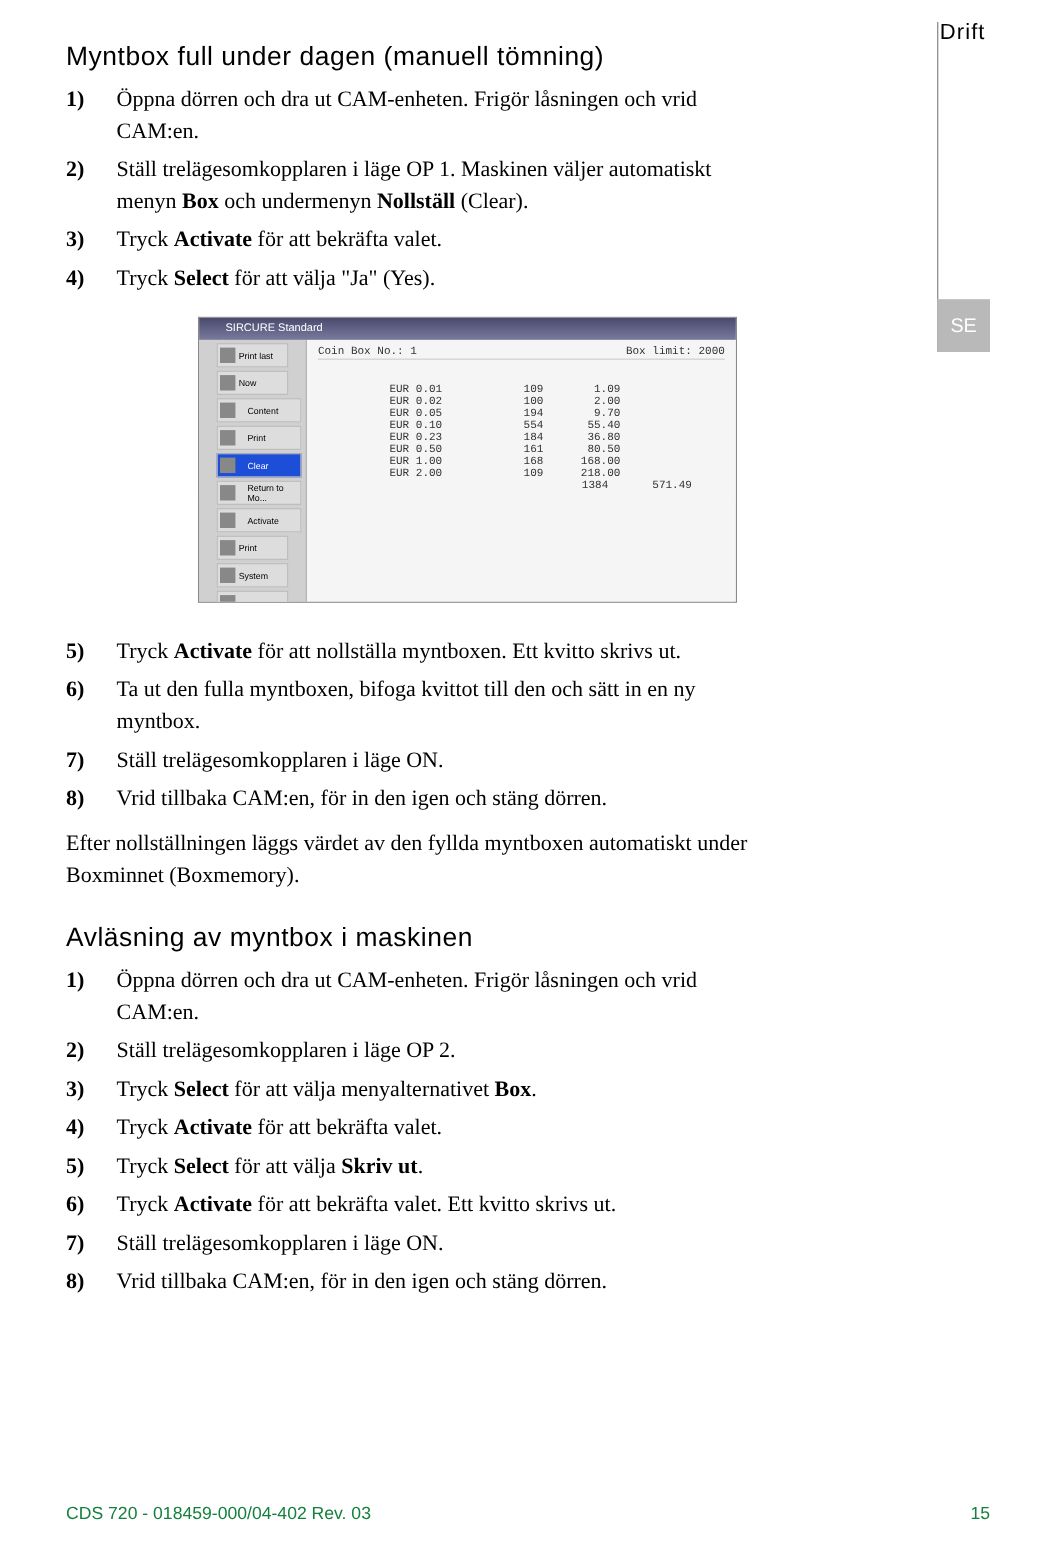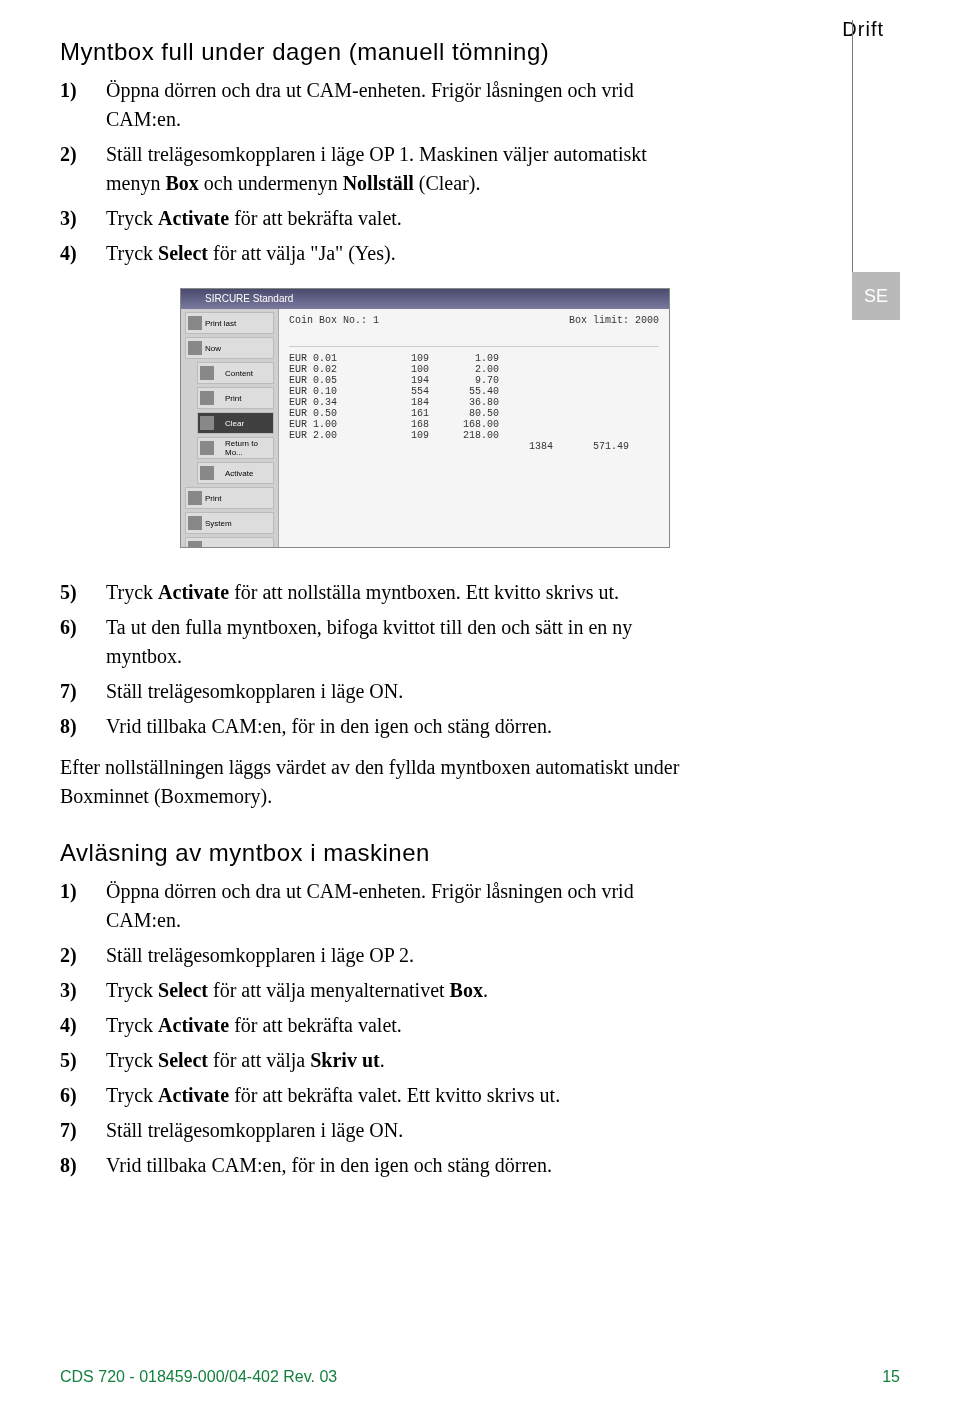--- a/index.html
+++ b/index.html
@@ -10,21 +10,21 @@
     font-family: Georgia, 'Times New Roman', serif;
     color: #000;
     position: relative;
   }
   .page {
     padding: 20px 60px 40px 60px;
   }
   .header-right {
     position: absolute;
     top: 18px;
-    right: 76px;
+    right: 64px;
     font-family: Arial, Helvetica, sans-serif;
     font-size: 20px;
     letter-spacing: 1px;
     color: #000;
   }
   .se-tab {
     position: absolute;
     right: 60px;
     top: 272px;
     width: 48px;
@@ -97,54 +97,54 @@
     font-family: Arial, sans-serif;
   }
   .ss-body { display: flex; height: calc(100% - 20px); }
   .ss-sidebar {
     width: 98px;
     background: #d0d0d0;
     border-right: 1px solid #aaa;
   }
   .ss-side-item {
     height: 22px;
-    margin: 3px 4px;
+    margin: 3px 16px;
     background: #ddd;
     border: 1px solid #bbb;
     font-size: 8px;
     display: flex;
     align-items: center;
     gap: 3px;
     padding-left: 2px;
     font-family: Arial, sans-serif;
   }
   .ss-side-item.nested { margin-left: 16px; width: calc(100% - 20px); gap: 11px; }
-  .ss-side-item.sel { background: #404040; color: #fff; }
+  .ss-side-item.sel { background: #1d4ed8; color: #fff; }
   .ss-icon {
     width: 14px;
     height: 14px;
     background: #888;
     flex-shrink: 0;
   }
   .ss-main {
     flex: 1;
     background: #f5f5f5;
     padding: 6px 10px;
     font-family: 'Courier New', monospace;
     font-size: 10px;
     color: #333;
   }
   .ss-headline {
     border-bottom: 1px solid #ccc;
-    padding-bottom: 20px;
-    margin-bottom: 6px;
+    padding-bottom: 0;
+    margin-bottom: 22px;
     display: flex;
     justify-content: space-between;
   }
-  .ss-row { display: flex; justify-content: flex-start; padding-right: 30px;}
+  .ss-row { display: flex; justify-content: center; padding-right: 30px;}
   .ss-row span:first-child { width: 90px; }
   .ss-row span:nth-child(2) { width: 50px; text-align: right; }
   .ss-row span:nth-child(3) { width: 70px; text-align: right; }
   .ss-total { display:flex; justify-content:flex-end; gap:40px; padding-right:30px;}
   .footer {
     position: absolute;
     bottom: 22px;
     left: 60px;
     right: 60px;
     display: flex;
@@ -248,21 +248,21 @@
               <span>EUR 0.05</span>
               <span>194</span>
               <span>9.70</span>
             </div>
             <div class="ss-row">
               <span>EUR 0.10</span>
               <span>554</span>
               <span>55.40</span>
             </div>
             <div class="ss-row">
-              <span>EUR 0.34</span>
+              <span>EUR 0.23</span>
               <span>184</span>
               <span>36.80</span>
             </div>
             <div class="ss-row">
               <span>EUR 0.50</span>
               <span>161</span>
               <span>80.50</span>
             </div>
             <div class="ss-row">
               <span>EUR 1.00</span>

